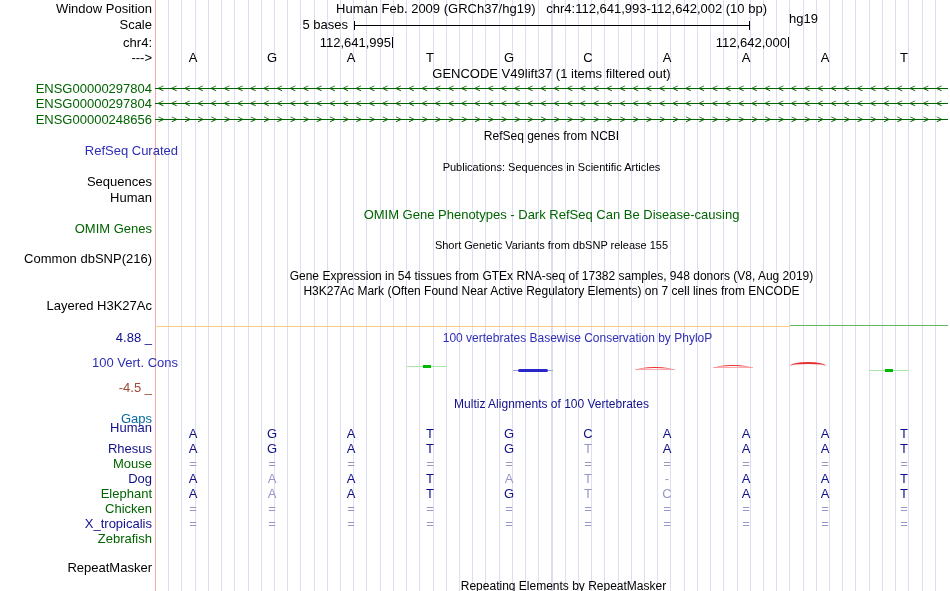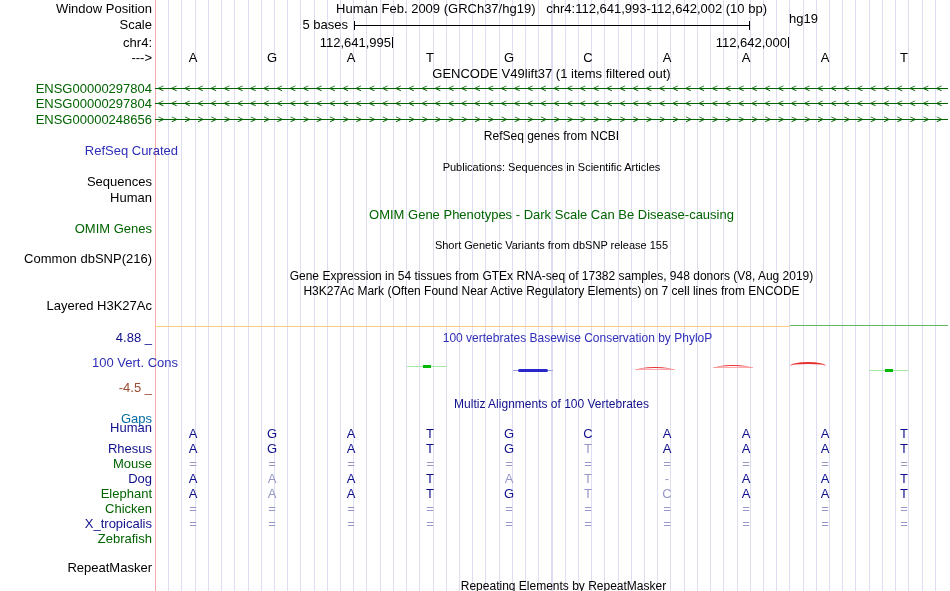--- a/index.html
+++ b/index.html
@@ -87,21 +87,21 @@
       <div class="arrow-track" style="top: 113px;">&gt;&gt;&gt;&gt;&gt;&gt;&gt;&gt;&gt;&gt;&gt;&gt;&gt;&gt;&gt;&gt;&gt;&gt;&gt;&gt;&gt;&gt;&gt;&gt;&gt;&gt;&gt;&gt;&gt;&gt;&gt;&gt;&gt;&gt;&gt;&gt;&gt;&gt;&gt;&gt;&gt;&gt;&gt;&gt;&gt;&gt;&gt;&gt;&gt;&gt;&gt;&gt;&gt;&gt;&gt;&gt;&gt;&gt;&gt;&gt;</div>
     </div>
 
   <div class="ctr" style="top:130px;">RefSeq genes from NCBI</div>
   <div class="lbl blue" style="top:144px;">RefSeq Curated</div>
 
   <div class="ctr sz11" style="top:161px;">Publications: Sequences in Scientific Articles</div>
   <div class="lbl" style="top:175px;">Sequences</div>
   <div class="lbl" style="top:191px;">Human</div>
 
-  <div class="ctr sz13 green" style="top:208px;">OMIM Gene Phenotypes - Dark Scale Can Be Disease-causing</div>
+  <div class="ctr sz13 green" style="top:208px;">OMIM Gene Phenotypes - Dark RefSeq Can Be Disease-causing</div>
   <div class="lbl green" style="top:222px;">OMIM Genes</div>
 
   <div class="ctr sz11" style="top:239px;">Short Genetic Variants from dbSNP release 155</div>
   <div class="lbl" style="top:252px;">Common dbSNP(216)</div>
 
   <div class="ctr" style="top:270px;">Gene Expression in 54 tissues from GTEx RNA-seq of 17382 samples, 948 donors (V8, Aug 2019)</div>
   <div class="ctr" style="top:285px;">H3K27Ac Mark (Often Found Near Active Regulatory Elements) on 7 cell lines from ENCODE</div>
   <div class="lbl" style="top:299px;">Layered H3K27Ac</div>
   <div class="hline" id="h3k-orange"></div>
   <div class="hline" id="h3k-green"></div>

